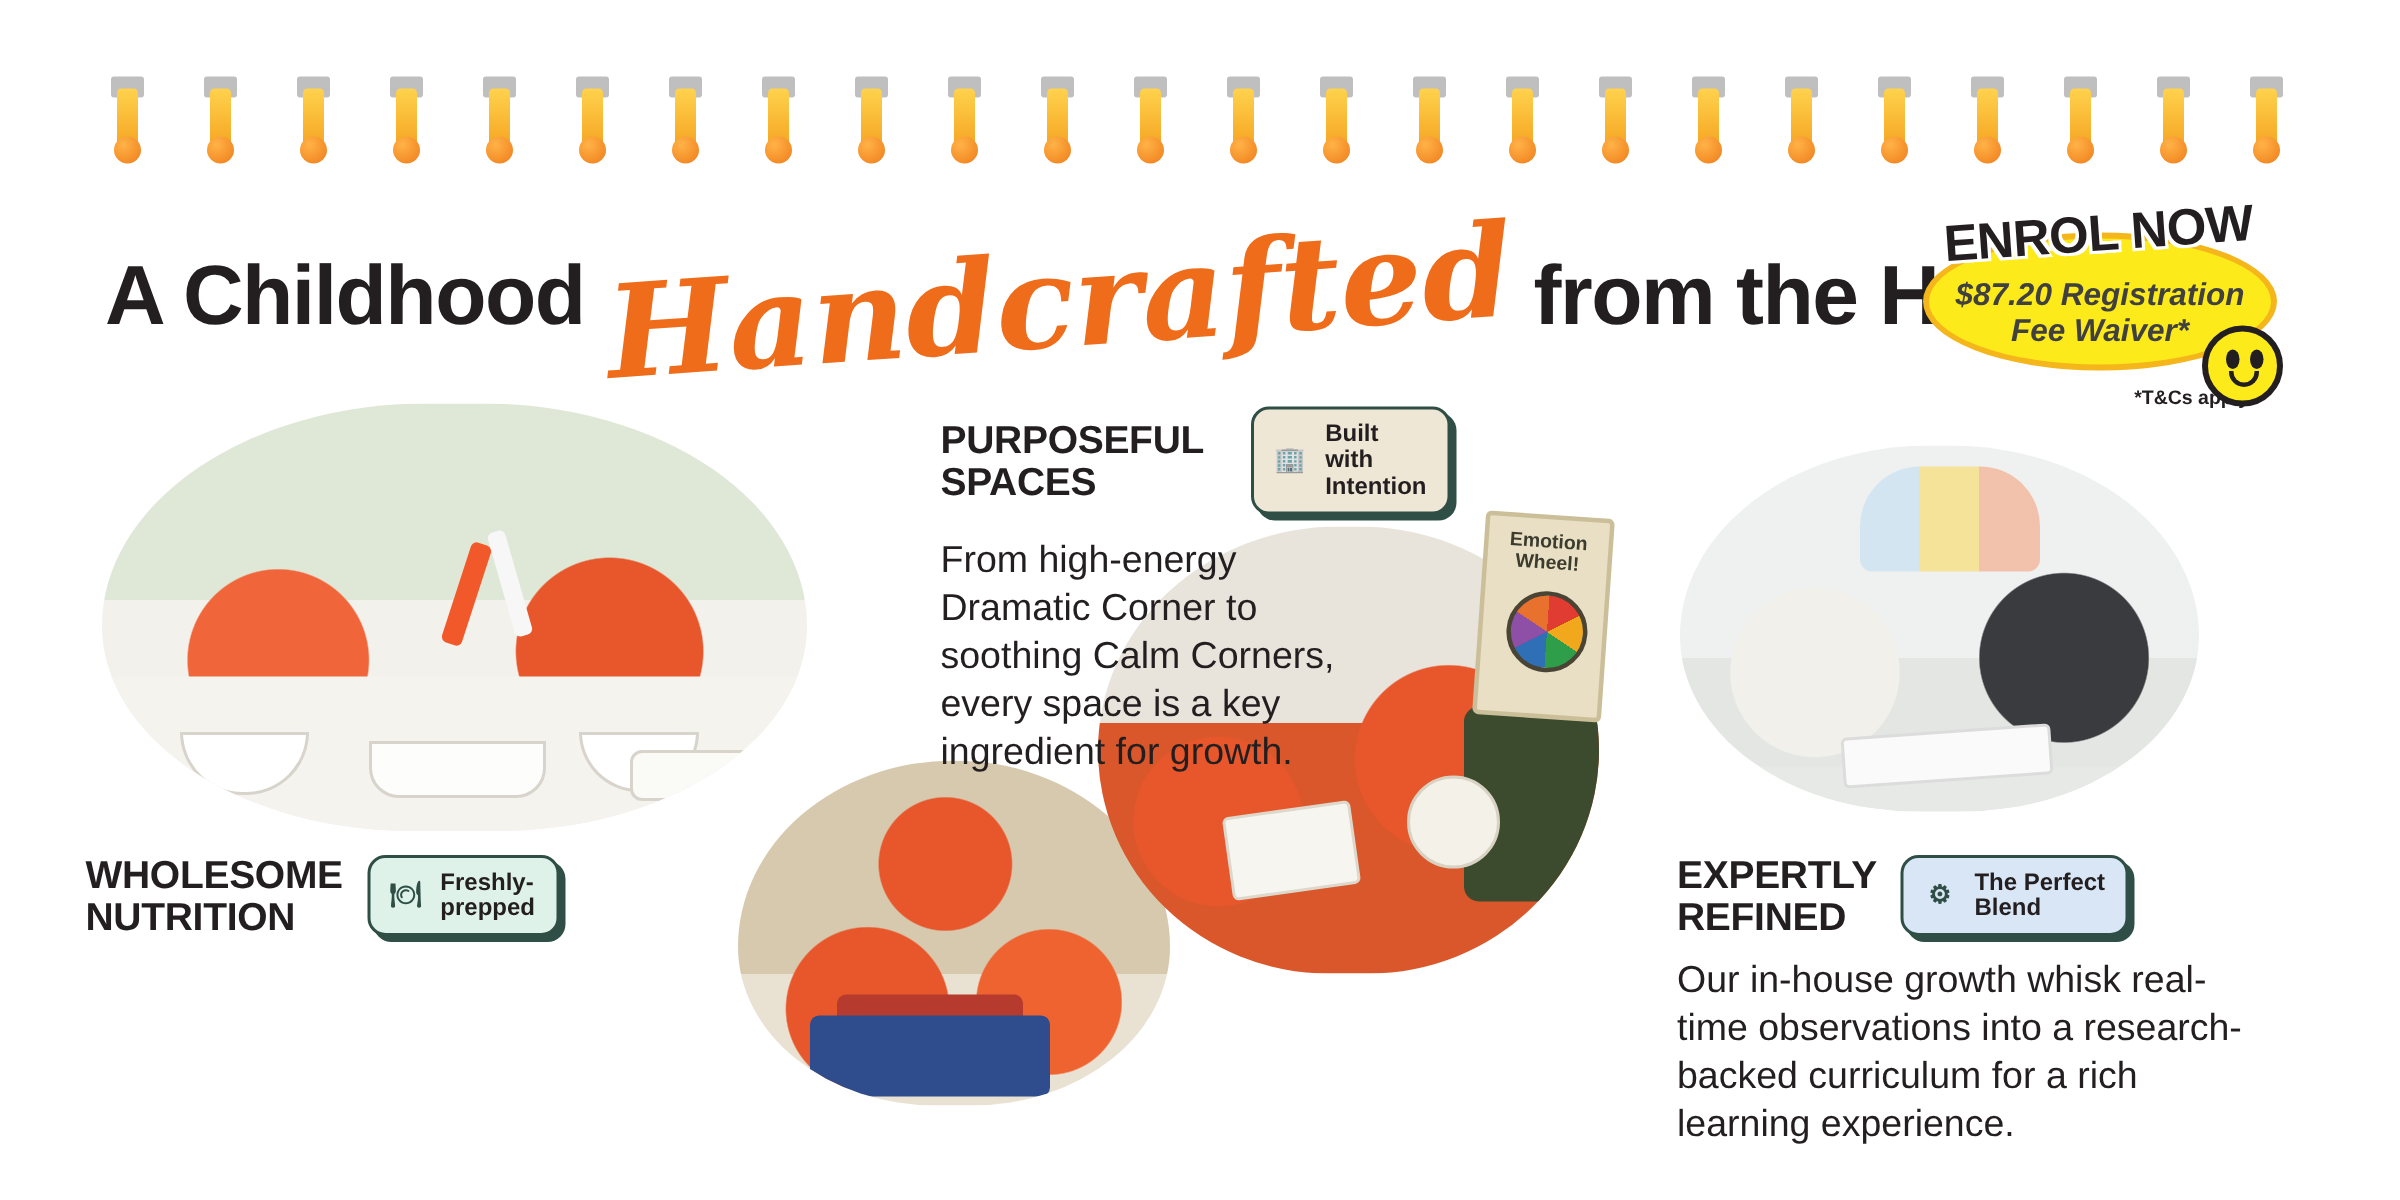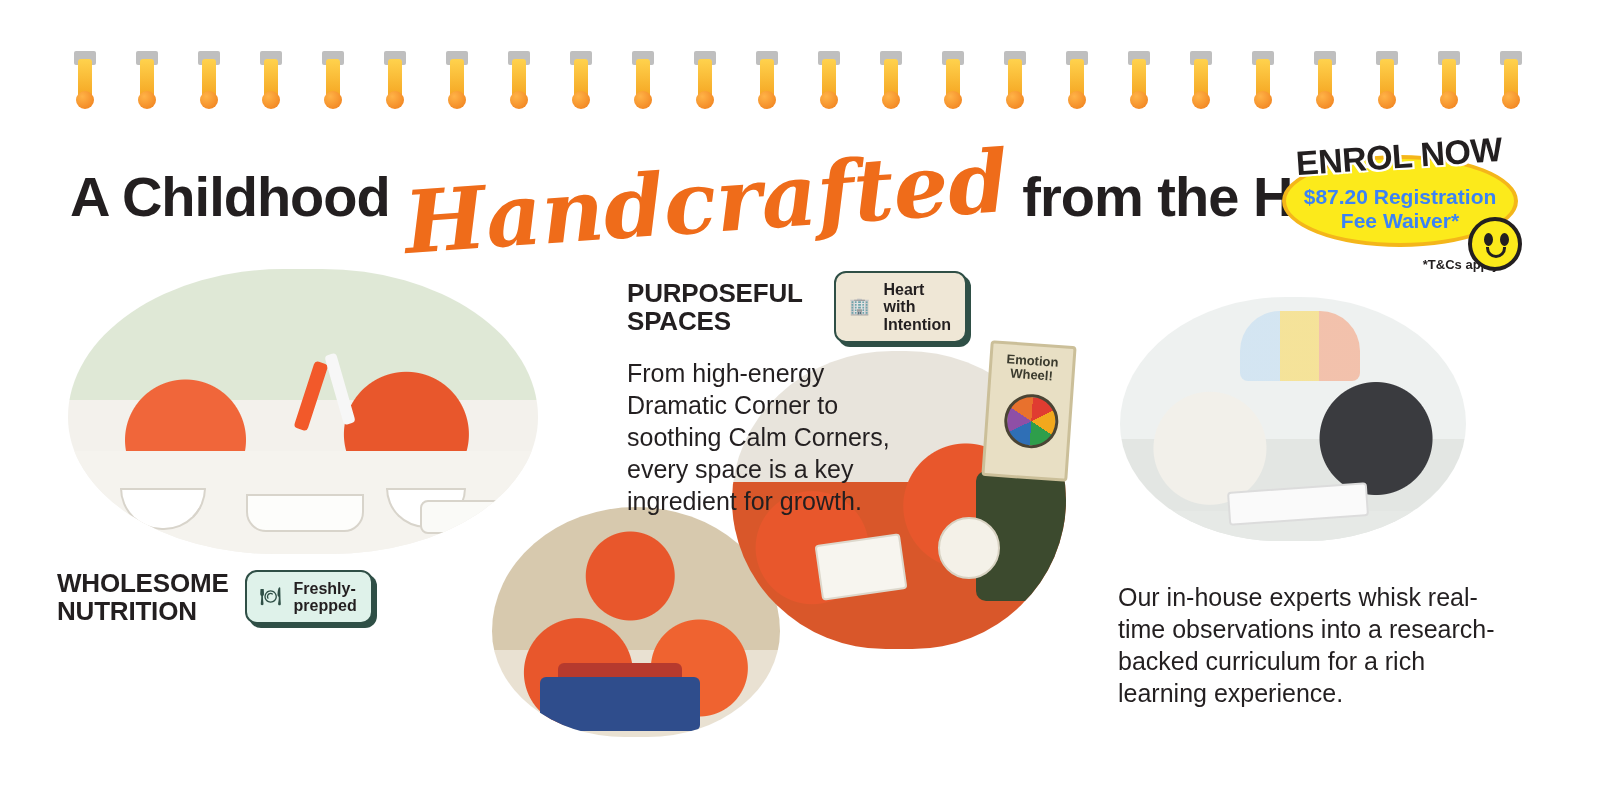--- a/index.html
+++ b/index.html
@@ -38,21 +38,21 @@
     background:#fcea1b; border:4px solid #f4b61a; border-radius:50%;
   }
   .badge .enrol {
     position:absolute; top:8px; left:12px; width:230px; text-align:center;
     font-size:34px; font-weight:bold; color:#231f20; letter-spacing:-0.5px;
     transform:rotate(-4deg);
     text-shadow:-2px -2px 0 #fff, 2px -2px 0 #fff, -2px 2px 0 #fff, 2px 2px 0 #fff;
   }
   .badge .fee {
     position:absolute; top:56px; left:18px; width:220px; text-align:center;
-    font-size:21px; font-weight:bold; color:#3b82f6; line-height:1.15;
+    font-size:21px; font-weight:bold; color:#404040; line-height:1.15;font-style:italic;
   }
   .badge .tcs {
     position:absolute; top:128px; left:30px; width:200px; text-align:right;
     font-size:13px; font-weight:bold; color:#231f20;
   }
   .badge .mascot {
     position:absolute; top:88px; left:196px; width:54px; height:54px;
     border-radius:50%; background:#fcea1b; border:4px solid #231f20;
   }
   .badge .mascot:before {
@@ -367,24 +367,33 @@
 prepped</span>
       </div>
     </div>
   </div>
 
   <div class="col-mid">
     <div class="titlerow">
       <div class="sect-title" style="white-space:pre-line">PURPOSEFUL SPACES</div>
       <div class="chip tan">
         <span class="ic">🏢</span>
-        <span class="lbl">Heart with
+        <span class="lbl">Built with
 Intention</span>
       </div>
     </div>
     <div class="sect-body">From high-energy Dramatic Corner to soothing Calm Corners, every space is a key ingredient for growth.</div>
   </div>
 
   <div class="col-right">
-    <div class="sect-body">Our in-house experts whisk real-time observations into a research-backed curriculum for a rich learning experience.</div>
+    <div class="titlerow">
+      <div class="sect-title" style="white-space:pre-line">EXPERTLY
+REFINED</div>
+      <div class="chip blue">
+        <span class="ic">⚙</span>
+        <span class="lbl">The Perfect
+Blend</span>
+      </div>
+    </div>
+    <div class="sect-body">Our in-house growth whisk real-time observations into a research-backed curriculum for a rich learning experience.</div>
   </div>
 
 </div>
 
 </body></html>

